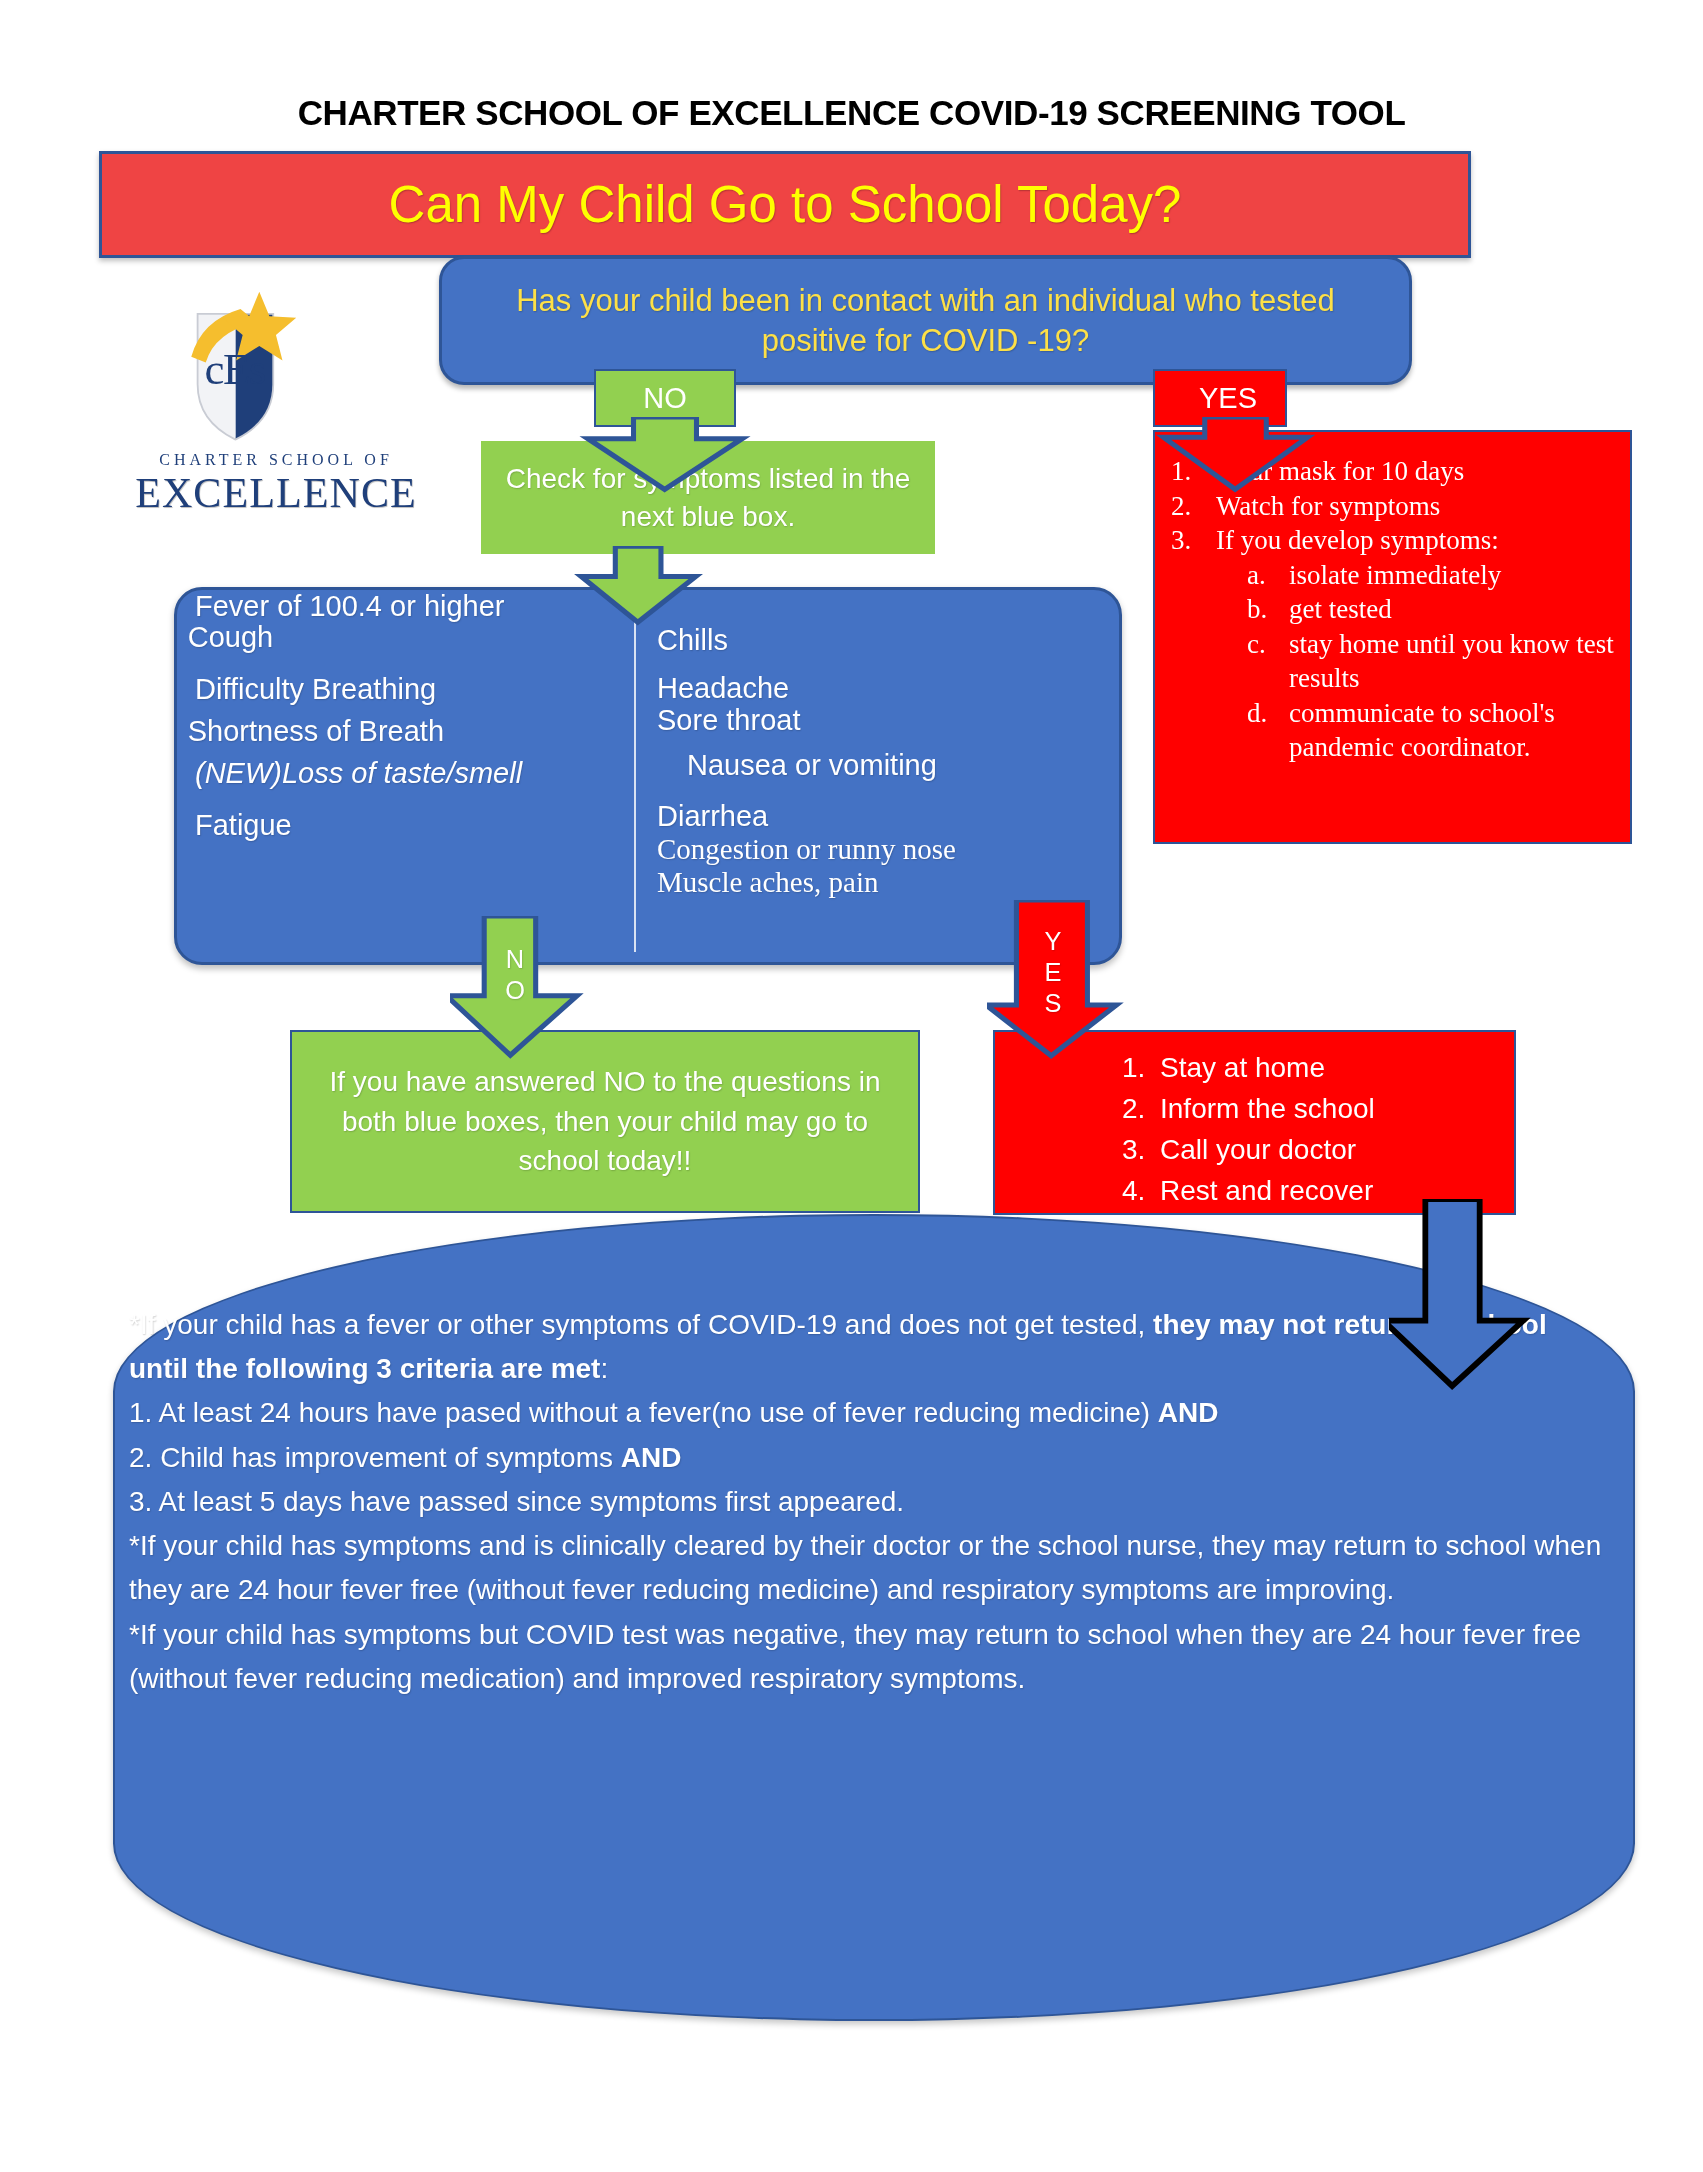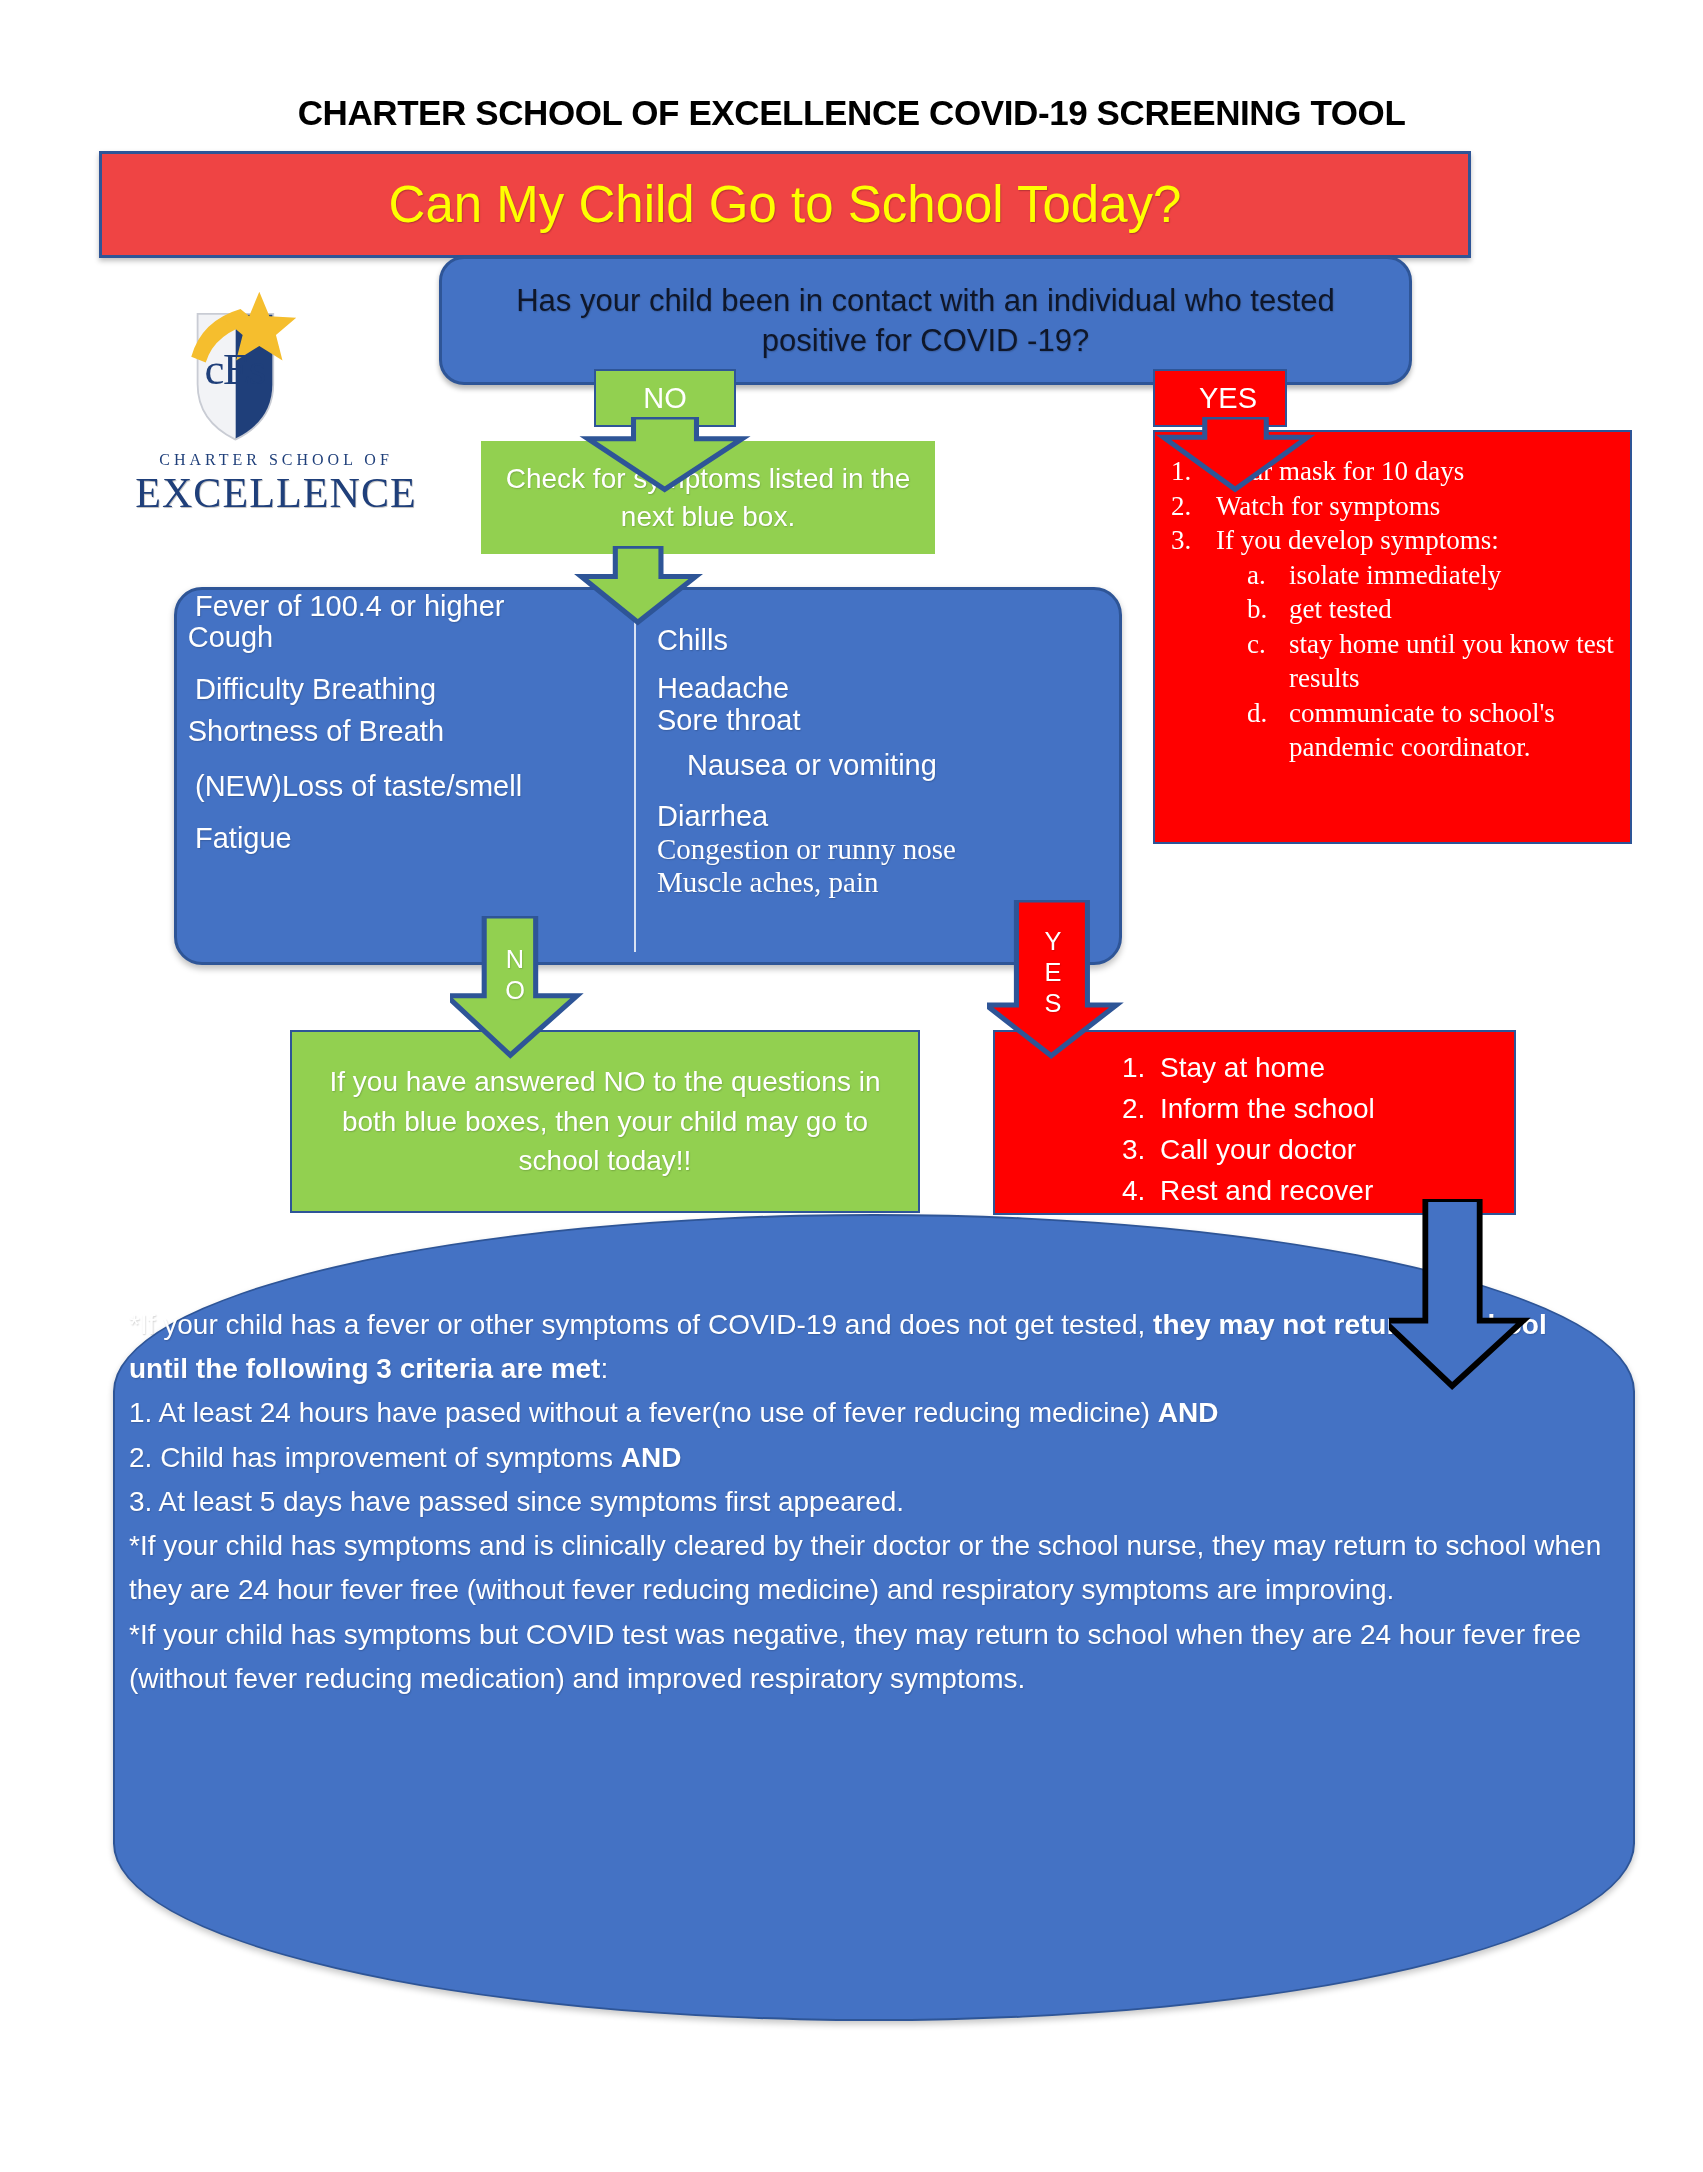--- a/index.html
+++ b/index.html
@@ -53,21 +53,21 @@
     left: 439px; top: 256px; width: 973px; height: 129px;
     background: #4472C4;
     border: 3.6px solid #2E5597;
     border-radius: 25px;
     box-sizing: border-box;
     display: flex; align-items: center; justify-content: center;
     box-shadow: 0 3.6px 5.8px rgba(0,0,0,0.28);
     z-index: 2;
   }
   #question-text {
-    color: #0f172a;
+    color: #fde047;
     font-size: 31px;
     line-height: 1.28;
     text-align: center;
     padding: 0 22px;
     text-shadow: 0.7px 0.7px 1.5px rgba(0,0,0,0.2);
   }
 
   
   #logo-wrap { left: 131px; top: 290px; width: 290px; height: 232px; }
   #logo-mark { left: 40px; top: 0px; width: 152px; height: 156px; }
@@ -288,21 +288,21 @@
   </div>
 
   <div class="abs" id="symptoms-box"></div>
   <div class="abs" id="symptoms-divider"></div>
 
   <div class="abs" id="sym-col-left">
     <div class="sym s1" style="margin-top:0px;">Fever of 100.4 or higher</div>
     <div class="sym s1" style="margin-top:1.5px; margin-left:-7.3px;">Cough</div>
     <div class="sym s1" style="margin-top:23px;">Difficulty Breathing</div>
     <div class="sym s1" style="margin-top:13px; margin-left:-7.3px;">Shortness of Breath</div>
-    <div class="sym s1" style="margin-top:26px;">(NEW)Loss of taste/smell</div>
+    <div class="sym s1" style="margin-top:13px;font-style:italic;">(NEW)Loss of taste/smell</div>
     <div class="sym s1" style="margin-top:23px;">Fatigue</div>
   </div>
 
   <div class="abs" id="sym-col-right">
     <div class="sym s1" style="margin-top:0px;">Chills</div>
     <div class="sym s1" style="margin-top:19px;">Headache</div>
     <div class="sym s1" style="margin-top:2.9px;">Sore throat</div>
     <div class="sym s1" style="margin-top:16px;margin-left:30px;">Nausea or vomiting</div>
     <div class="sym s1" style="margin-top:22px;">Diarrhea</div>
     <div class="sym s2" style="margin-top:2.9px; line-height:1.08;">Congestion or runny nose</div>

